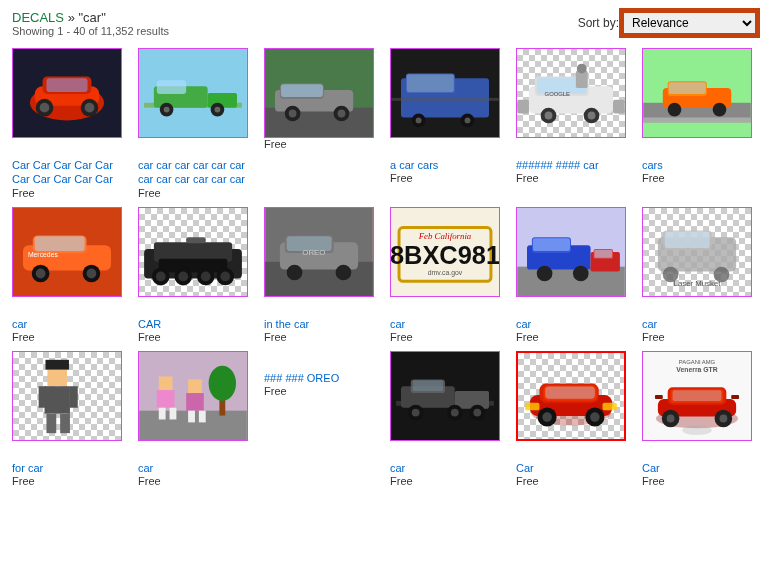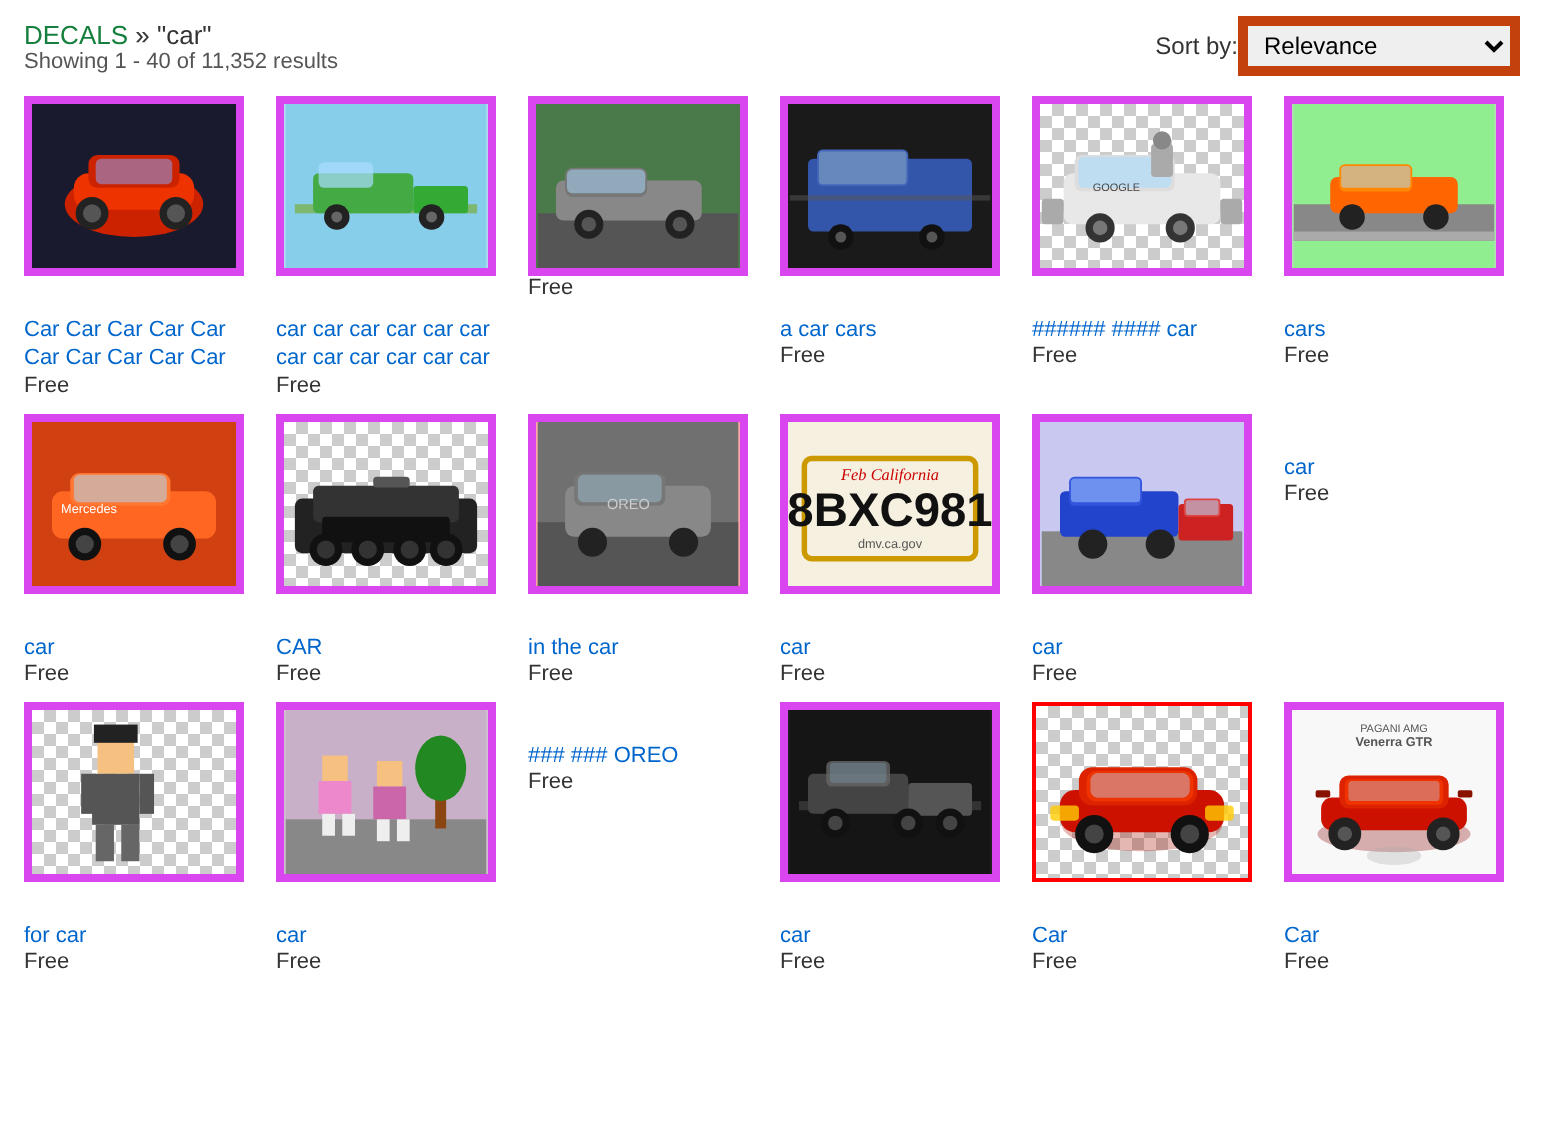--- a/index.html
+++ b/index.html
@@ -49,21 +49,21 @@
     .card {
       display: flex;
       flex-direction: column;
       align-items: flex-start;
       cursor: pointer;
     }
     .card-thumb {
       width: 110px;
       height: 90px;
       overflow: hidden;
-      border: 4px solid #d946ef;
+      border: 1px solid #d946ef;
       position: relative;
       flex-shrink: 0;
     }
     .card-thumb.selected {
       border: 2px solid red;
     }
     .thumb-inner {
       width: 100%;
       height: 100%;
       display: flex;
@@ -358,20 +358,33 @@
           <rect x="78" y="42" width="20" height="10" rx="2" fill="#dd4444"></rect>
           <rect x="79" y="43" width="18" height="8" rx="1" fill="#aaddff" opacity="0.5"></rect>
         </svg>
       </div>
     </div>
     <div class="card-label label-blue">car</div>
     <div class="card-price">Free</div>
   </div>
 
   <div class="card">
+    <div class="card-thumb">
+      <div class="thumb-inner checker">
+        <svg viewBox="0 0 110 90" class="thumb-svg">
+          <rect width="110" height="90" fill="none"></rect>
+          <text x="55" y="80" font-size="8" fill="#555" font-family="Arial" text-anchor="middle">Laser Musket</text>
+          <rect x="15" y="30" width="80" height="35" rx="5" fill="#aaaaaa" opacity="0.8"></rect>
+          <rect x="20" y="23" width="50" height="20" rx="4" fill="#bbbbbb" opacity="0.8"></rect>
+          <rect x="22" y="24" width="46" height="17" rx="3" fill="#cce8ff" opacity="0.5"></rect>
+          <circle cx="28" cy="68" r="8" fill="#666" opacity="0.8"></circle>
+          <circle cx="80" cy="68" r="8" fill="#666" opacity="0.8"></circle>
+        </svg>
+      </div>
+    </div>
     <div class="card-label label-blue">car</div>
     <div class="card-price">Free</div>
   </div>
 
   <div class="card">
     <div class="card-thumb">
       <div class="thumb-inner checker">
         <svg viewBox="0 0 110 90" class="thumb-svg">
           <rect width="110" height="90" fill="none"></rect>
 

